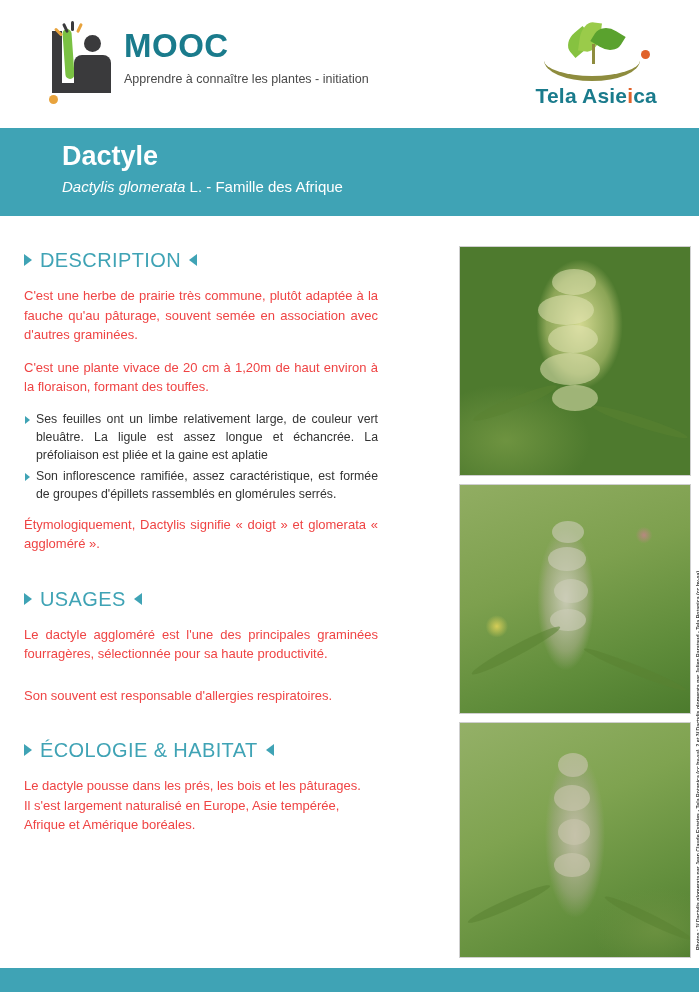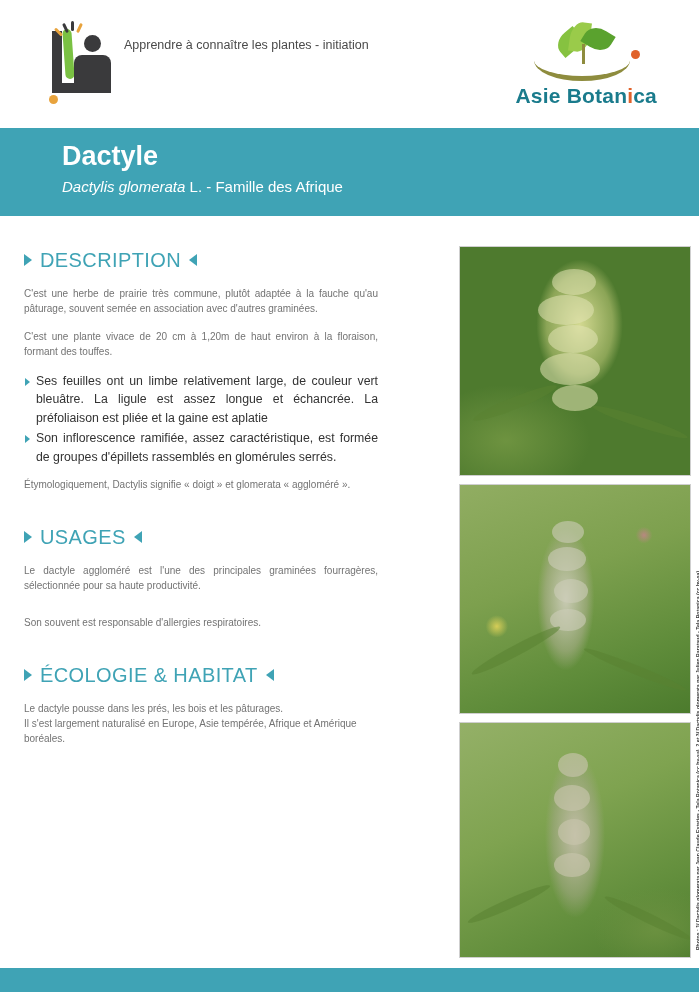--- a/index.html
+++ b/index.html
@@ -220,25 +220,25 @@
   .section-head .tri-r {
     width: 0; height: 0;
     border-top: 6px solid transparent;
     border-bottom: 6px solid transparent;
     border-right: 8px solid #3fa3b5;
     margin-left: 8px;
   }
   .section-head .sh-label { line-height: 1; }
 
   p.body {
-    font-size: 10px;
+    font-size: 13px;
     line-height: 1.5;
     text-align: justify;
     margin: 0 0 13px 0;
-    color: #737373;
+    color: #ef4444;
   }
   .bullet-line {
     font-size: 12.3px;
     line-height: 1.5;
     text-align: justify;
     margin: 0 0 2px 0;
     padding-left: 12px;
     position: relative;
     color: #333;
   }
@@ -347,34 +347,35 @@
       <div class="leaf-stalk"></div>
       <div class="spike sp1"></div>
       <div class="spike sp2"></div>
       <div class="spike sp3"></div>
       <div class="spike sp4"></div>
       <div class="person-head"></div>
       <div class="person-body"></div>
       <div class="dot-orange"></div>
     </div>
     <div class="mooc-text-block">
+      <div class="mooc-title">MOOC</div>
       <div class="mooc-sub">Apprendre à connaître les plantes - initiation</div>
     </div>
   </div>
 
   <div class="tela-logo">
     <div class="tela-mark">
       <div class="swoosh"></div>
       <div class="lf lf3"></div>
       <div class="lf lf1"></div>
       <div class="lf lf2"></div>
       <div class="stem"></div>
       <div class="dotr"></div>
     </div>
-    <div class="tela-name"><span>Asie Botan</span><span class="dot-i">i</span><span>ca</span></div>
+    <div class="tela-name"><span>Tela Asie</span><span class="dot-i">i</span><span>ca</span></div>
   </div>
 </div>
 
 <div class="title-band">
   <div class="plant-name">Dactyle</div>
   <div class="plant-latin">
     <span class="ital">Dactylis glomerata</span><span> L. - Famille des Afrique</span>
   </div>
 </div>
 

